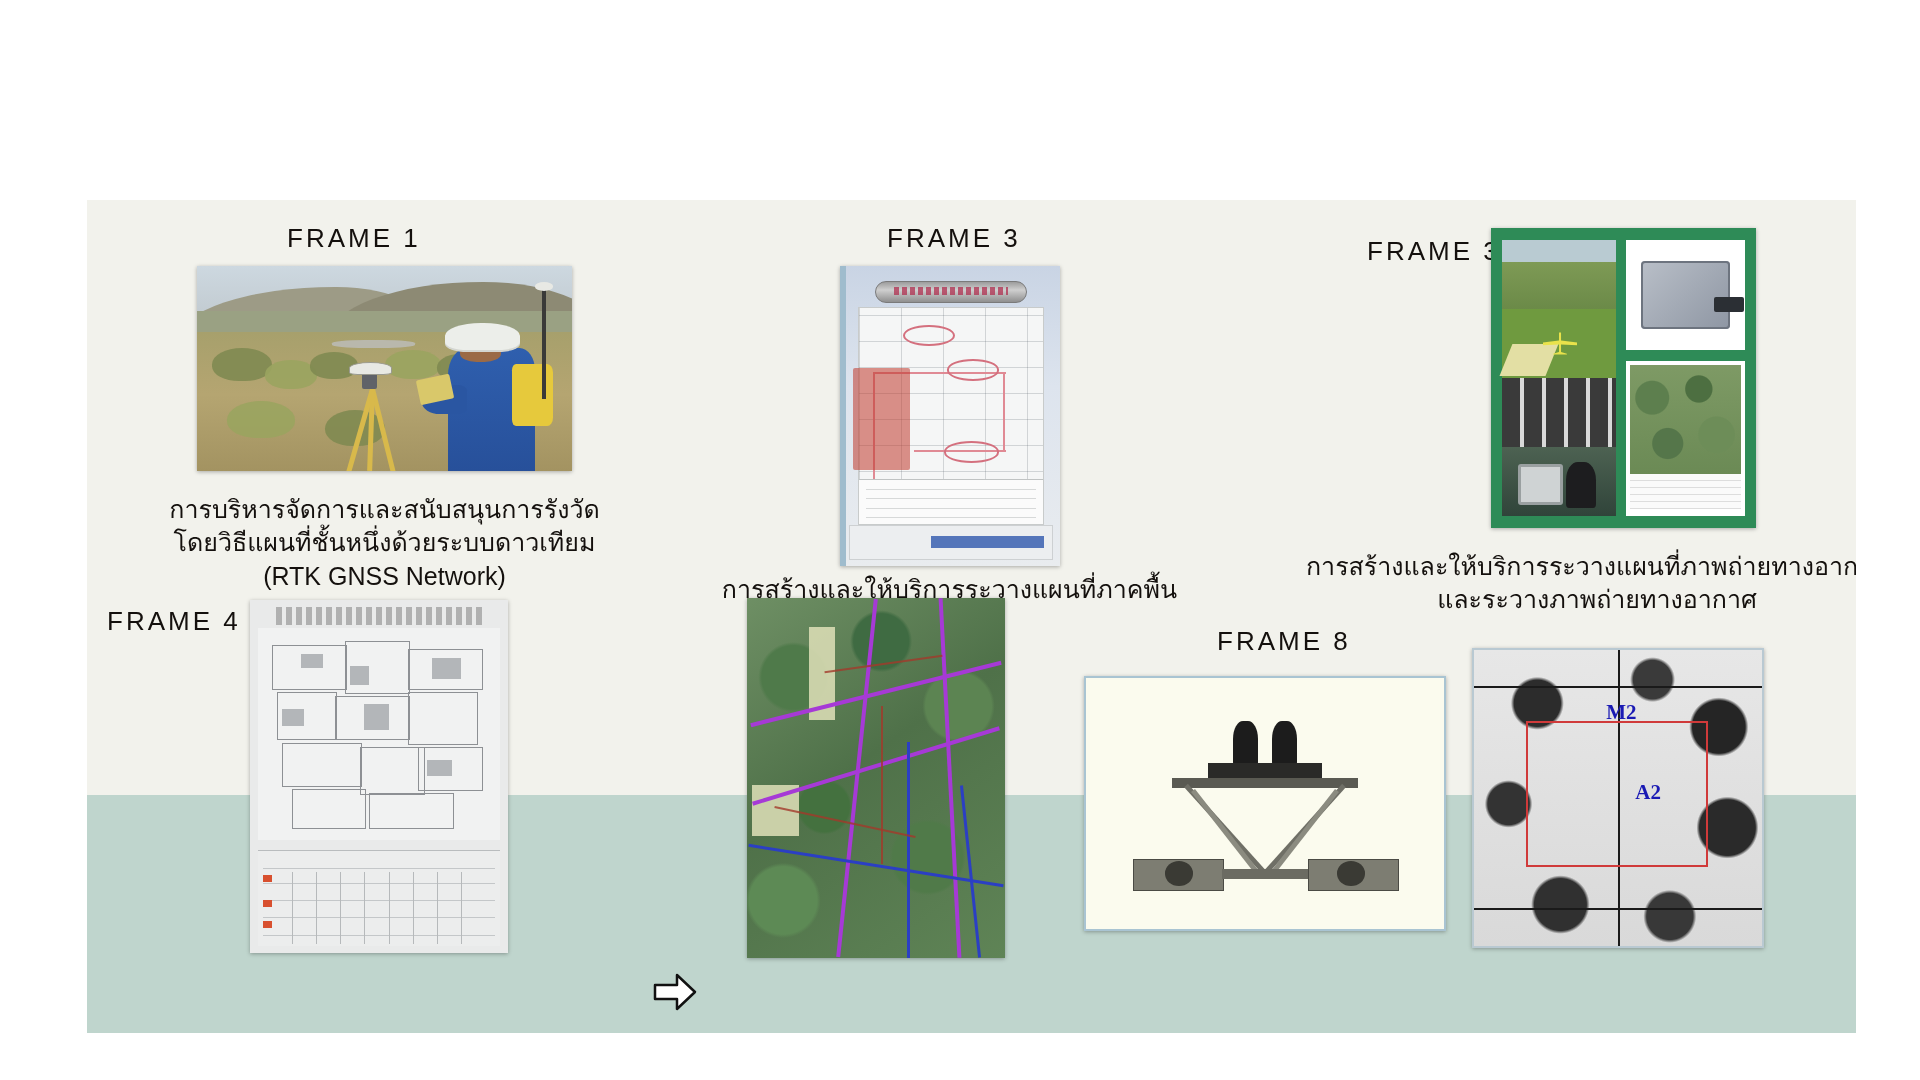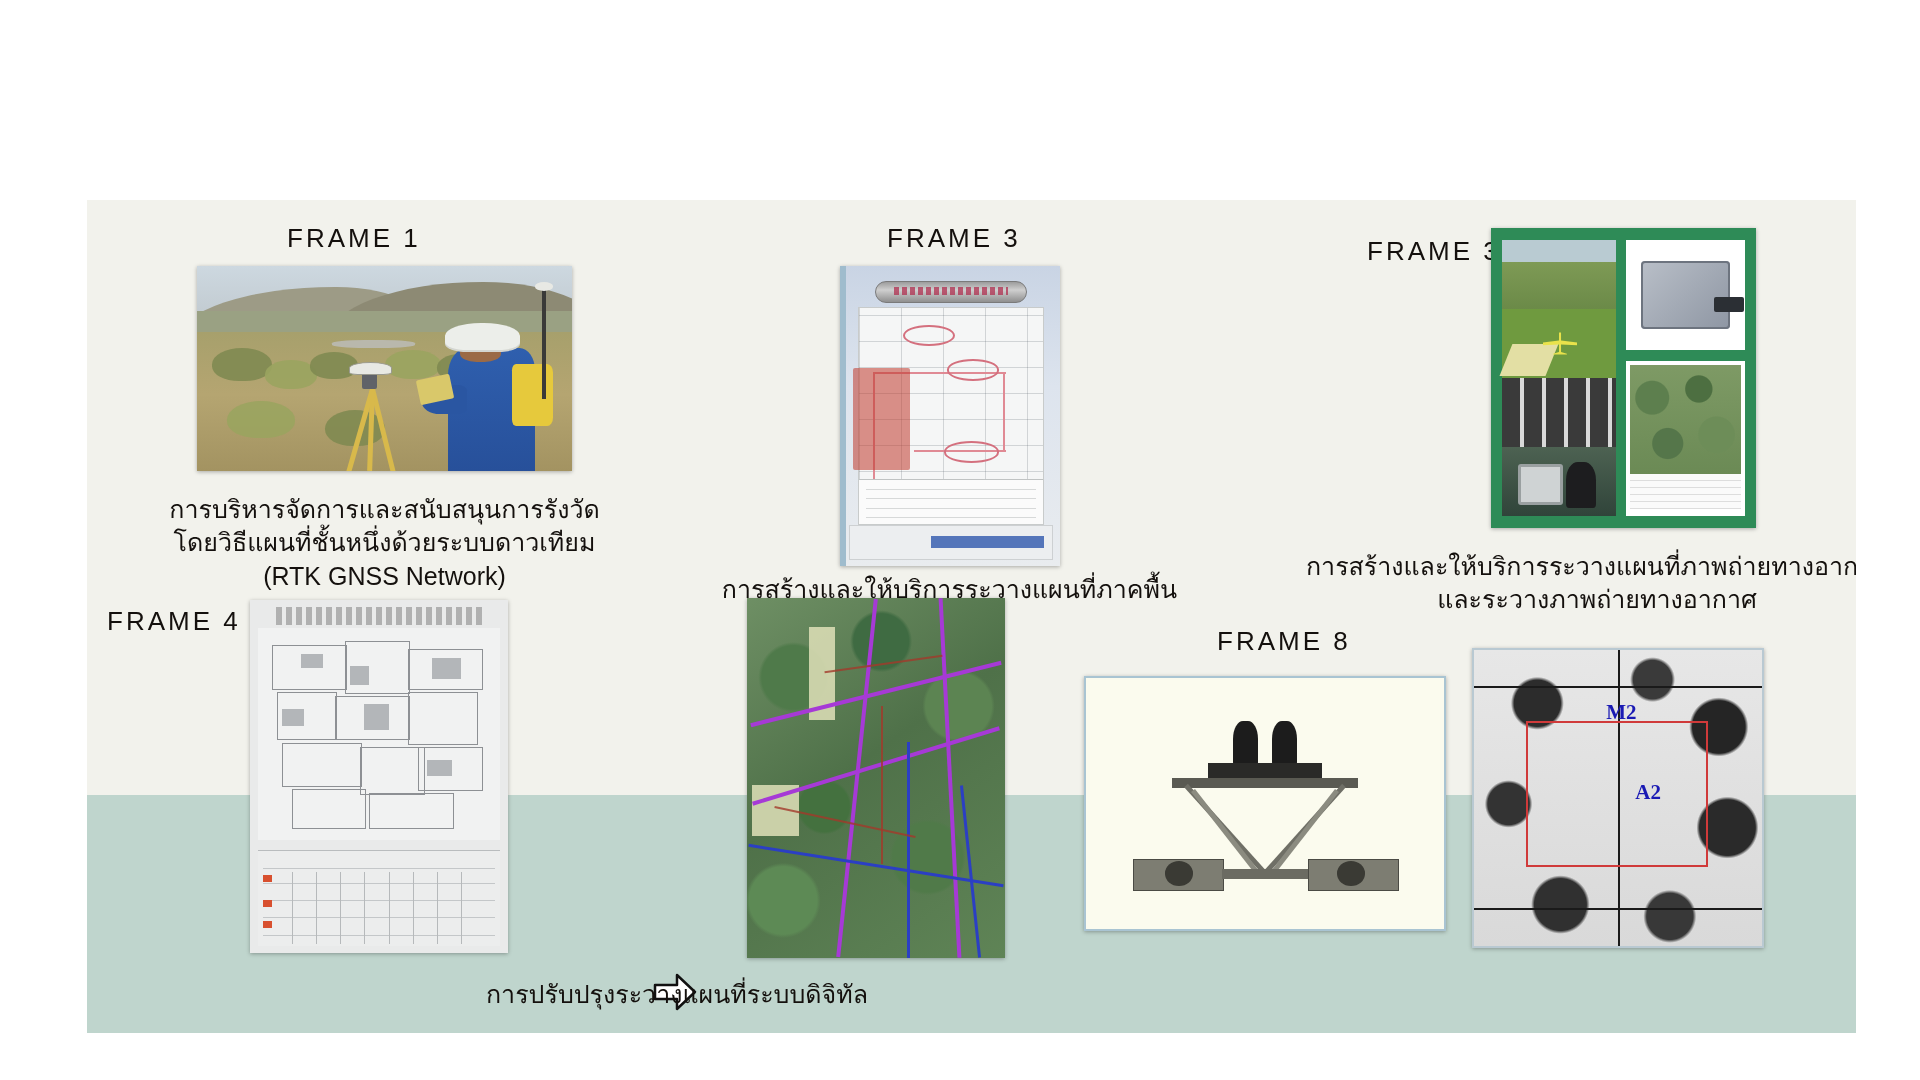--- a/index.html
+++ b/index.html
@@ -374,21 +374,20 @@
         <div class="vec" style="left:42%;top:0;width:4px;height:100%;transform:rotate(6deg);"></div>
         <div class="vec" style="left:78%;top:0;width:4px;height:100%;transform:rotate(-3deg);"></div>
         <div class="vecb" style="left:0;top:74%;width:100%;height:3px;transform:rotate(9deg);"></div>
         <div class="vecb" style="left:62%;top:40%;width:3px;height:60%;"></div>
         <div class="vecb" style="left:86%;top:52%;width:3px;height:48%;transform:rotate(-6deg);"></div>
         <div class="vecr" style="left:10%;top:62%;width:56%;height:2px;transform:rotate(12deg);"></div>
         <div class="vecr" style="left:30%;top:18%;width:46%;height:2px;transform:rotate(-8deg);"></div>
         <div class="vecr" style="left:52%;top:30%;width:2px;height:44%;"></div>
       </div>
 
-      <div class="caption" style="left:300px;top:770px;width:580px;">การปรับปรุงระวางแผนที่ระบบดิจิทัล</div>
 
       <div class="frame-label" style="left:1130px;top:418px;">FRAME 8</div>
 
       <div class="pic f5a shadow" style="left:997px;top:468px;width:362px;height:255px;background:#fbfbee;">
         <div class="body">
           <div class="oc" style="left:41%;top:17%;width:7%;height:18%;"></div>
           <div class="oc" style="left:52%;top:17%;width:7%;height:18%;"></div>
           <div class="bar" style="left:34%;top:34%;width:32%;height:7%;"></div>
           <div class="bar" style="left:24%;top:40%;width:52%;height:4%;background:#5a5a52;"></div>
           <div class="armL" style="left:28%;top:42%;width:34%;transform:rotate(48deg);"></div>

